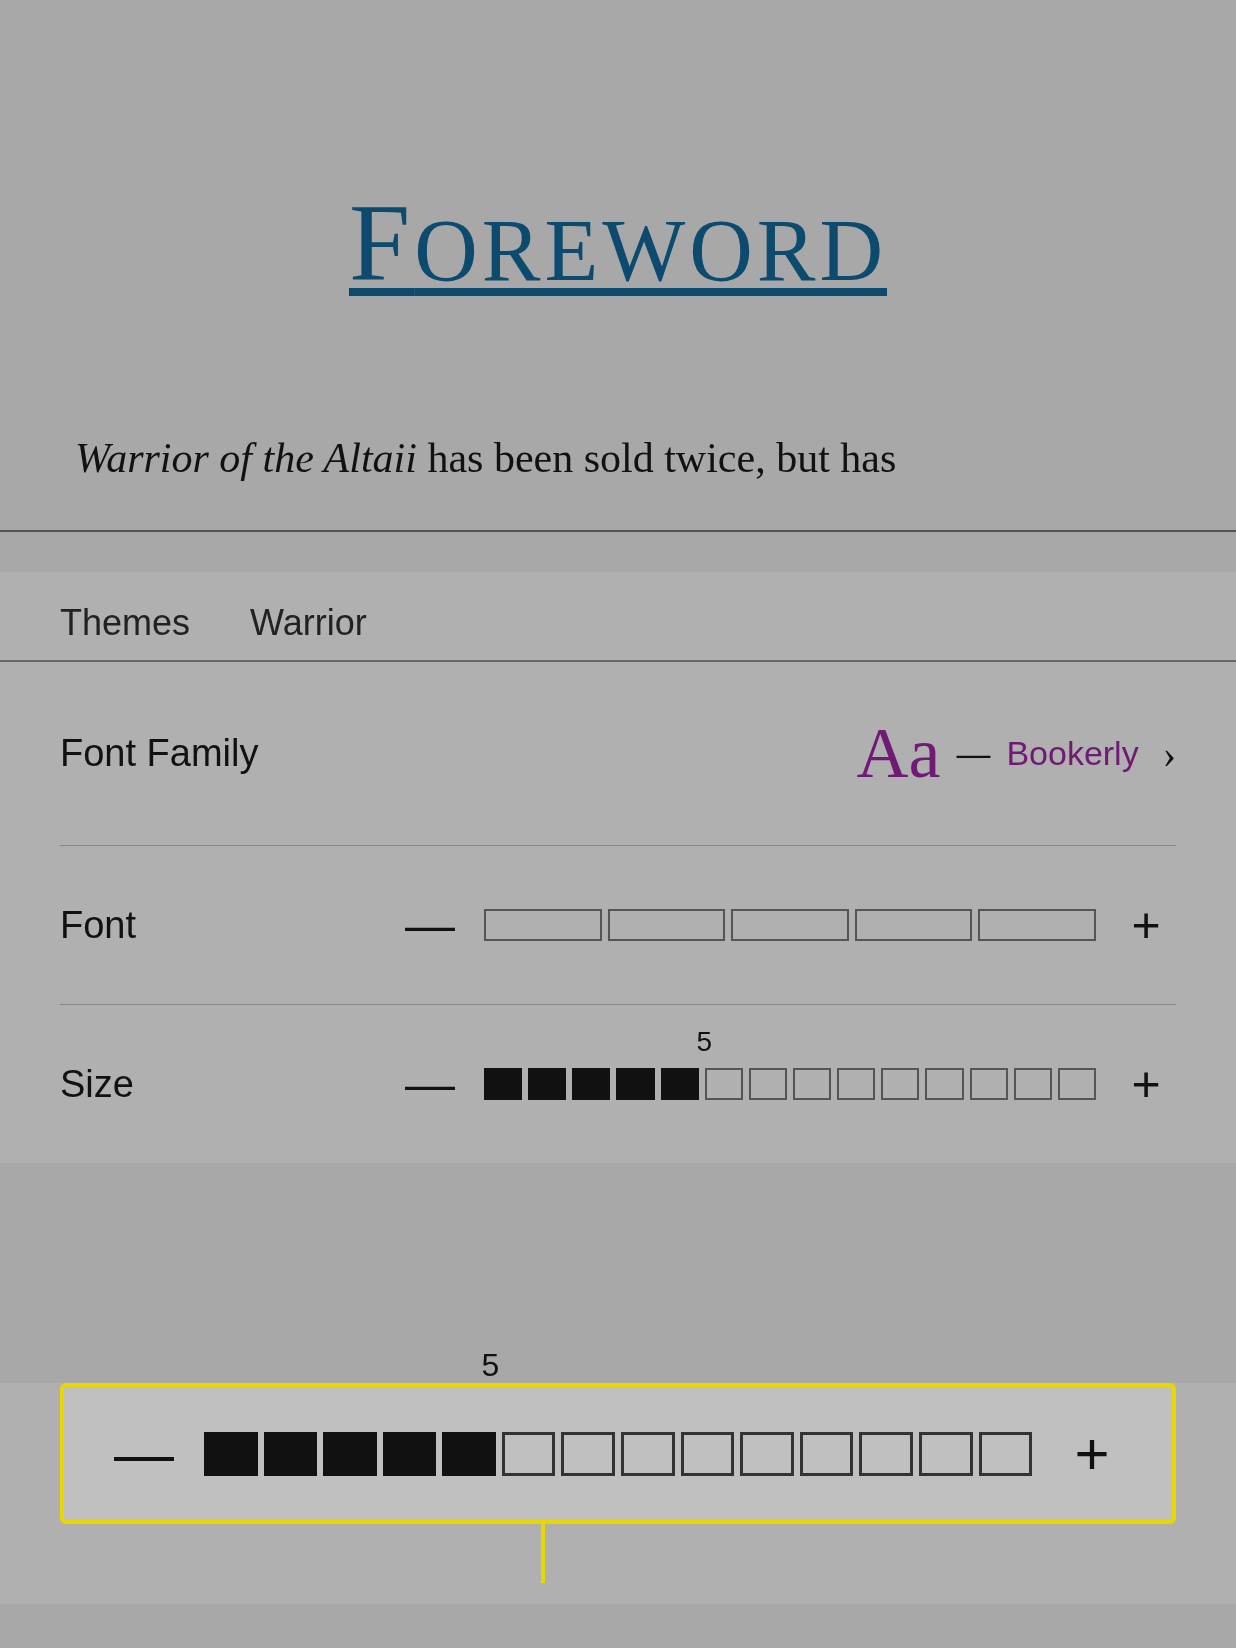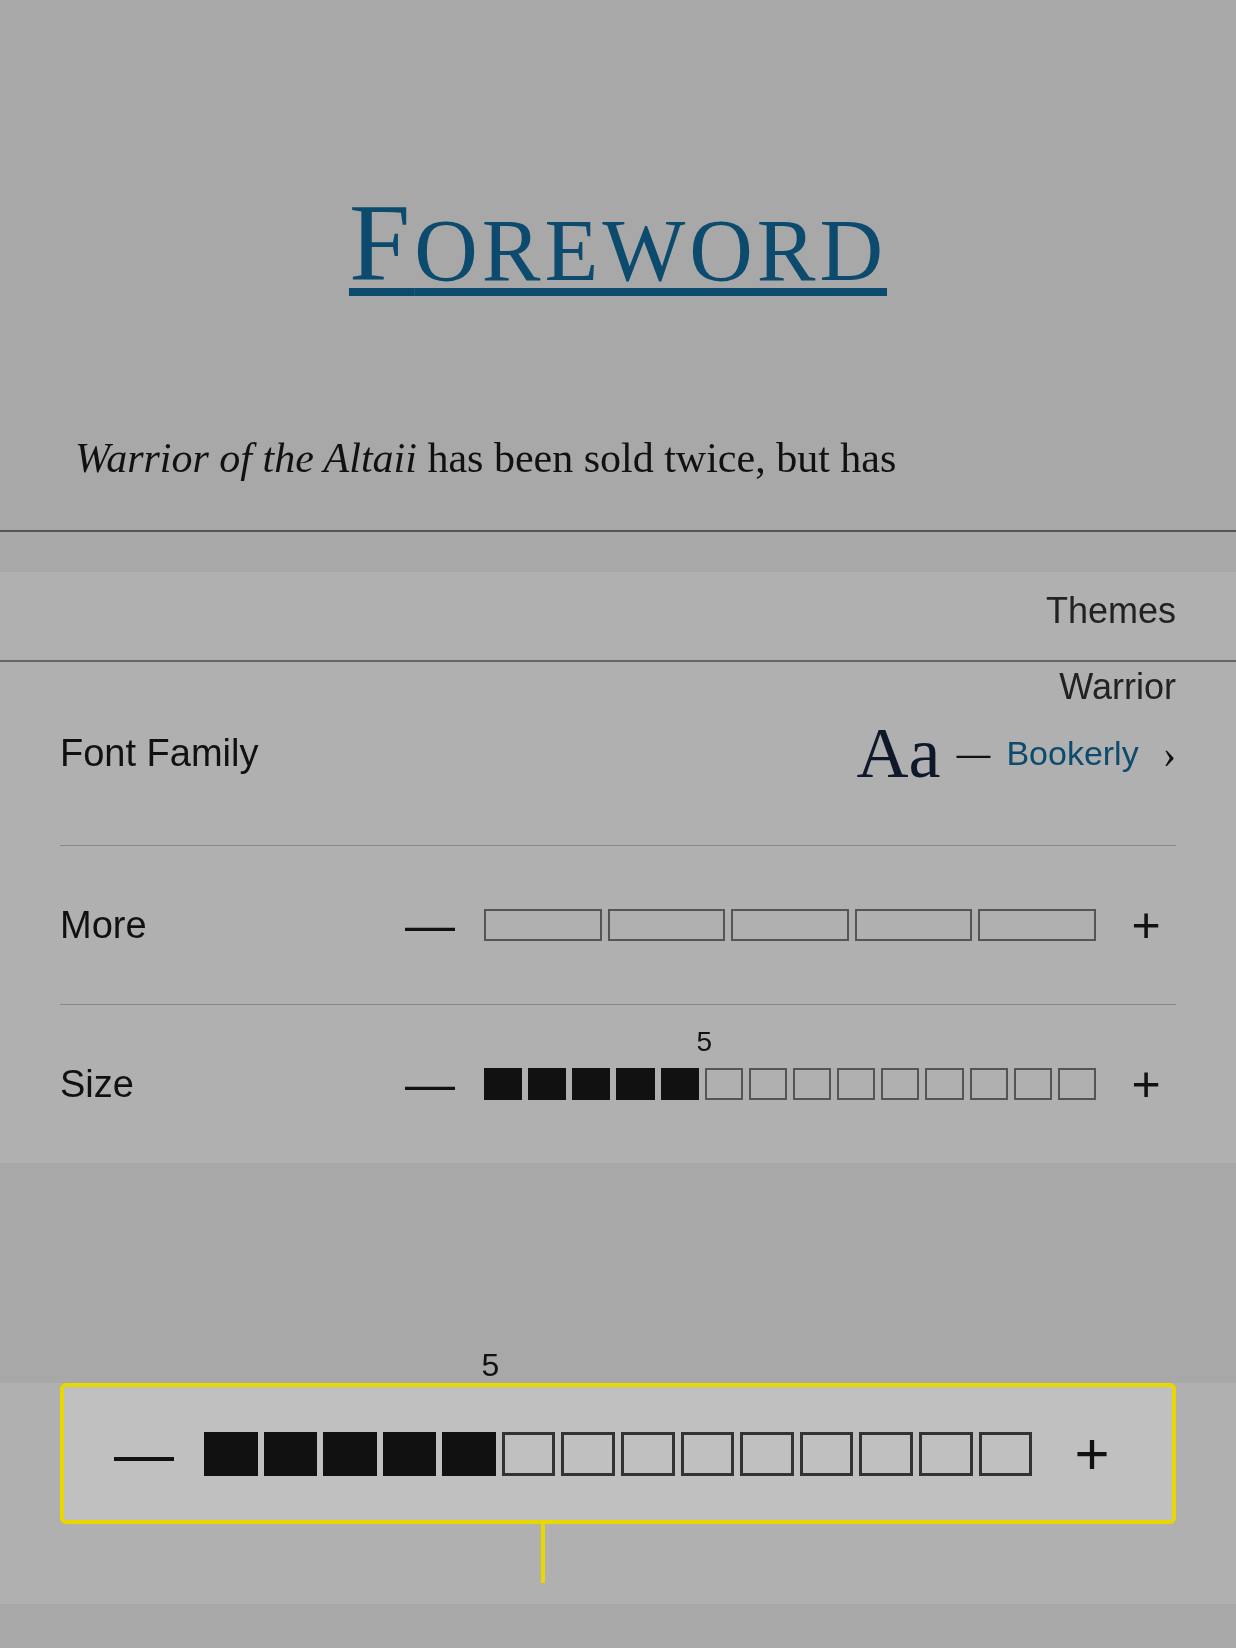--- a/index.html
+++ b/index.html
@@ -54,21 +54,20 @@
     }
 
     
     .tab-bar {
       background: #b0b0b0;
       display: flex;
       align-items: flex-end;
       padding: 0 30px;
       border-bottom: 2px solid #666;
       height: 90px;
-      flex-direction: column;
     }
 
     .tab-item {
       font-family: Arial, sans-serif;
       font-size: 36px;
       color: #222;
       padding: 18px 30px 16px 30px;
       cursor: pointer;
       position: relative;
       font-weight: normal;
@@ -116,28 +115,28 @@
     .font-family-right {
       display: flex;
       align-items: center;
       margin-left: auto;
       gap: 16px;
     }
 
     .font-preview {
       font-family: Georgia, serif;
       font-size: 72px;
-      color: #0f172a;
+      color: #701a75;
       font-weight: normal;
     }
 
     .font-name {
       font-family: Arial, sans-serif;
       font-size: 34px;
-      color: #0c4a6e;
+      color: #701a75;
     }
 
     .font-dash {
       font-family: Arial, sans-serif;
       font-size: 34px;
       color: #111;
     }
 
     .chevron-right {
       font-size: 40px;
@@ -247,21 +246,21 @@
     <div class="row-label">Font Family</div>
     <div class="font-family-right">
       <span class="font-preview">Aa</span>
       <span class="font-dash">—</span>
       <span class="font-name">Bookerly</span>
       <span class="chevron-right">›</span>
     </div>
   </div>
 
   <div class="settings-row">
-    <div class="row-label">More</div>
+    <div class="row-label">Font</div>
     <div class="stepper-row">
       <span class="stepper-minus">—</span>
       <div class="slider-track">
         <div class="slider-segment"></div>
         <div class="slider-segment"></div>
         <div class="slider-segment"></div>
         <div class="slider-segment"></div>
         <div class="slider-segment"></div>
       </div>
       <span class="stepper-plus">+</span>

